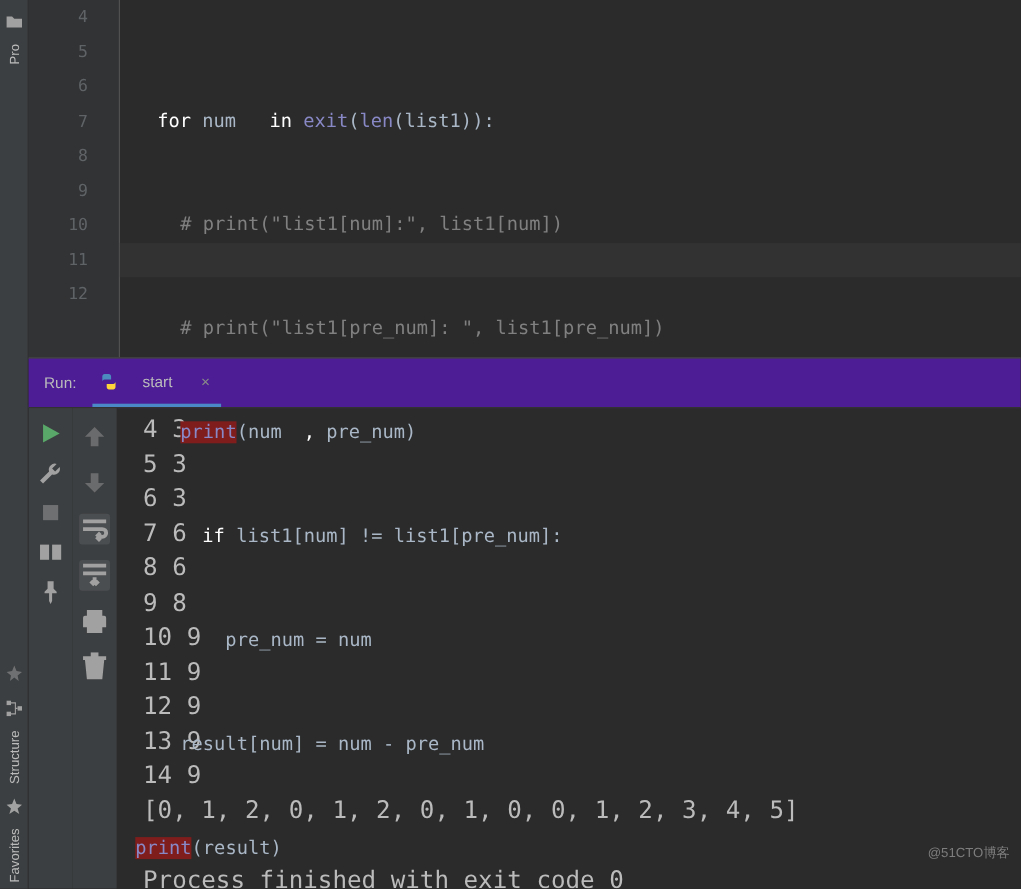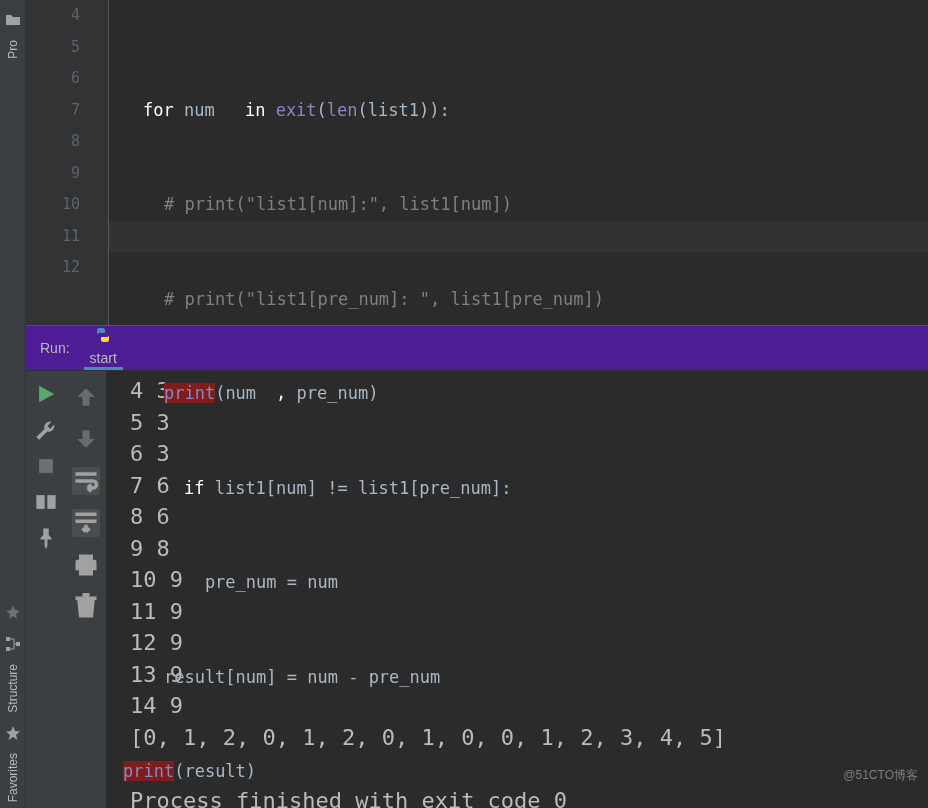--- a/index.html
+++ b/index.html
@@ -108,22 +108,21 @@
     color: #bbbbbb;
     font-family: sans-serif;
     font-size: 14px;
   }
   .run-tab {
     height: 100%;
     display: flex;
     align-items: center;
     border-bottom: 3px solid #4a88c7;
     padding: 0 6px;
-    gap: 6px;
-    flex-direction: column;
+    gap: 22px;
   }
   .run-tab .pyico {
     width: 18px;
     height: 18px;
     display: flex;
     align-items: center;
     justify-content: center;
   }
   .run-tab .close-x {
     color: #888;

